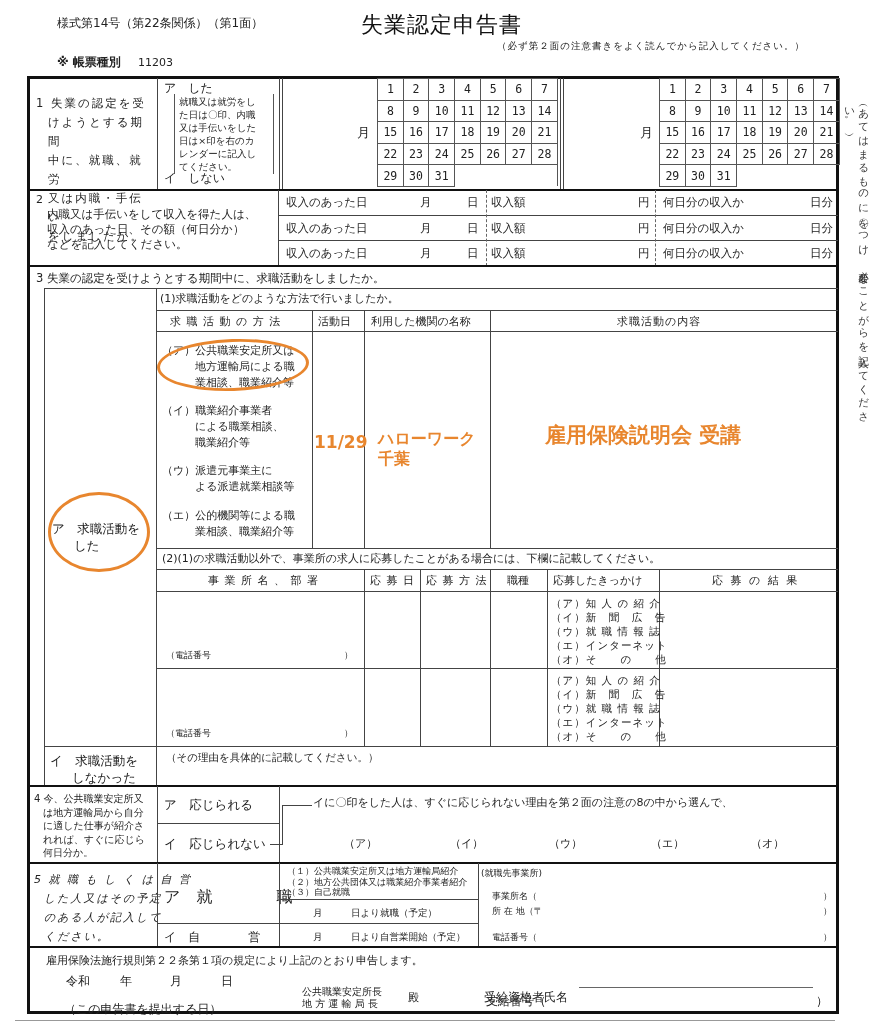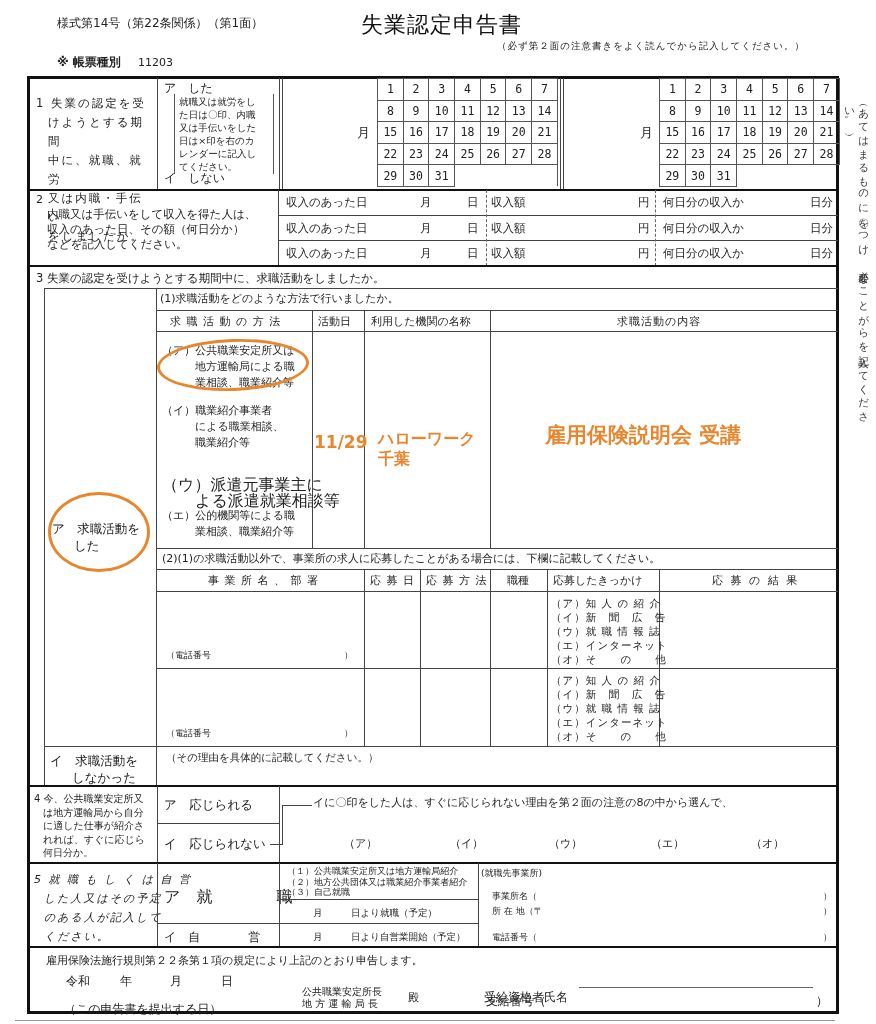--- a/index.html
+++ b/index.html
@@ -222,21 +222,21 @@
   <div class="t" style="left:162px;top:343px;font-size:11px;line-height:16px;">
     <div>（ア）公共職業安定所又は</div>
     <div style="padding-left:33px">地方運輸局による職</div>
     <div style="padding-left:33px">業相談、職業紹介等</div>
   </div>
   <div class="t" style="left:162px;top:403px;font-size:11px;line-height:16px;">
     <div>（イ）職業紹介事業者</div>
     <div style="padding-left:33px">による職業相談、</div>
     <div style="padding-left:33px">職業紹介等</div>
   </div>
-  <div class="t" style="left:162px;top:477px;font-size:16px;line-height:16px;">
+  <div class="t" style="left:162px;top:463px;font-size:11px;line-height:16px;">
     <div>（ウ）派遣元事業主に</div>
     <div style="padding-left:33px">よる派遣就業相談等</div>
   </div>
   <div class="t" style="left:162px;top:508px;font-size:11px;line-height:16px;">
     <div>（エ）公的機関等による職</div>
     <div style="padding-left:33px">業相談、職業紹介等</div>
   </div>
 
   <div class="ellipse" style="left:157px;top:339px;width:152px;height:52px;transform:rotate(-2deg);"></div>
   <div class="t orange" style="left:314px;top:434px;font-size:17px;">11/29</div>

